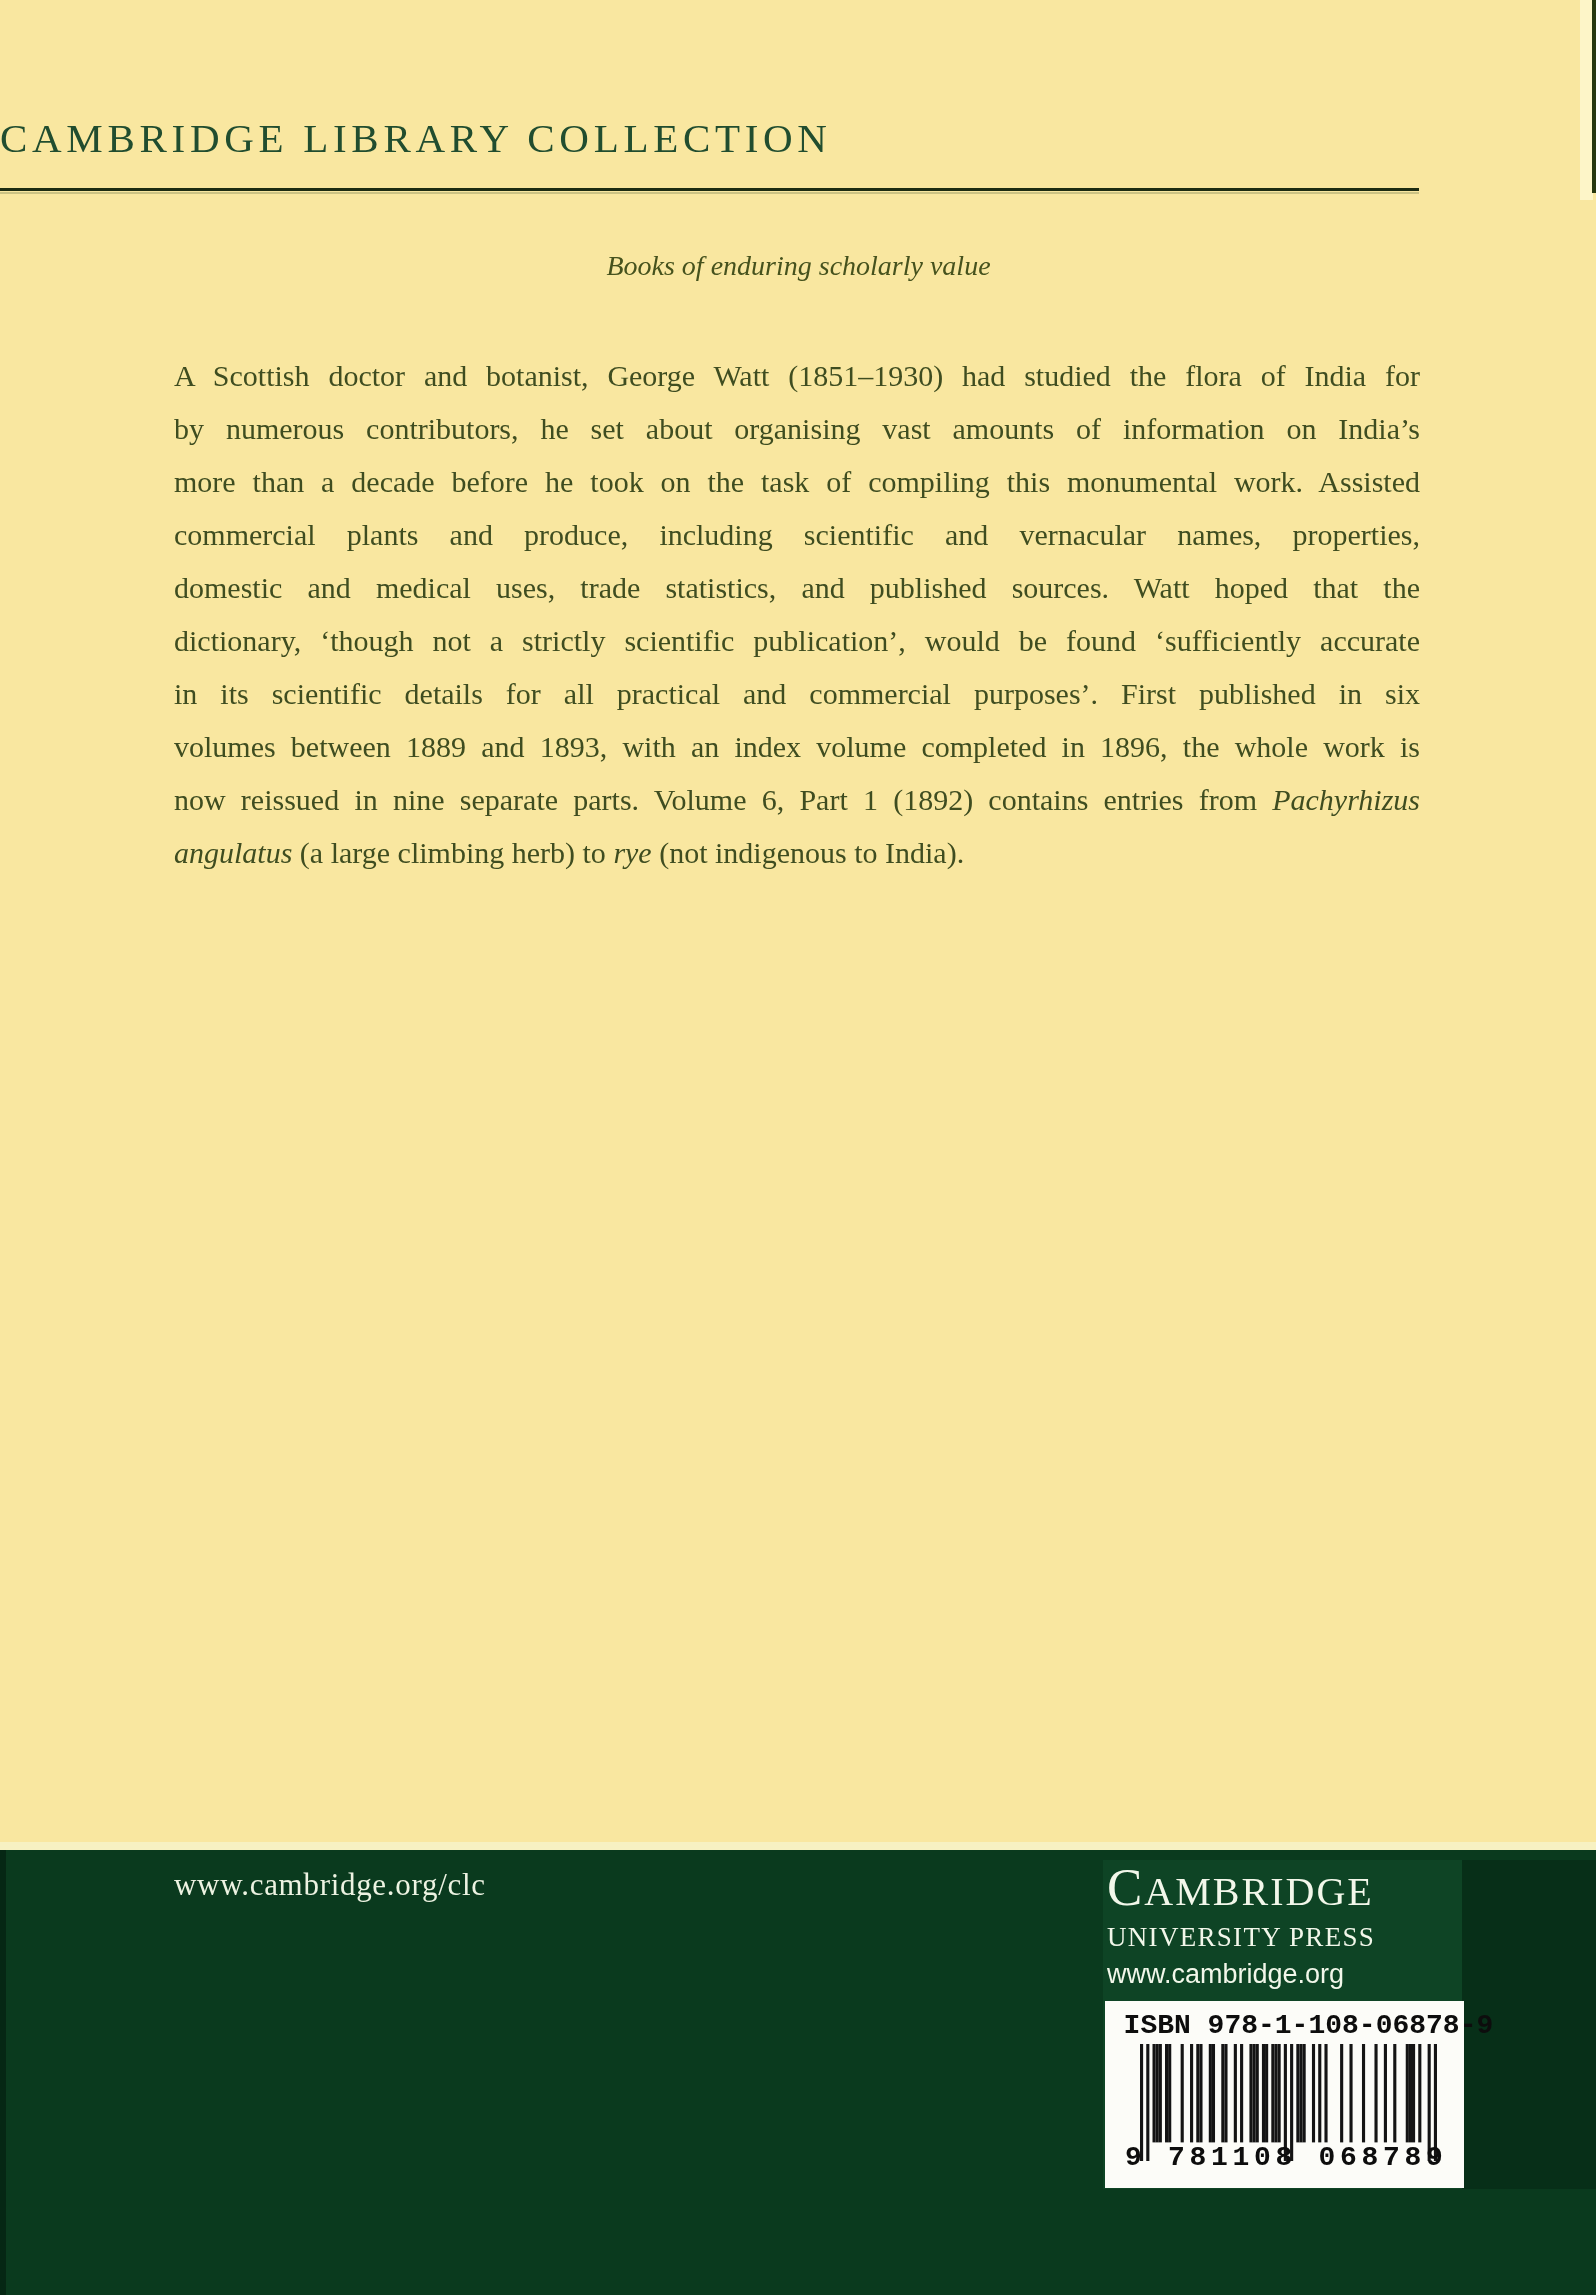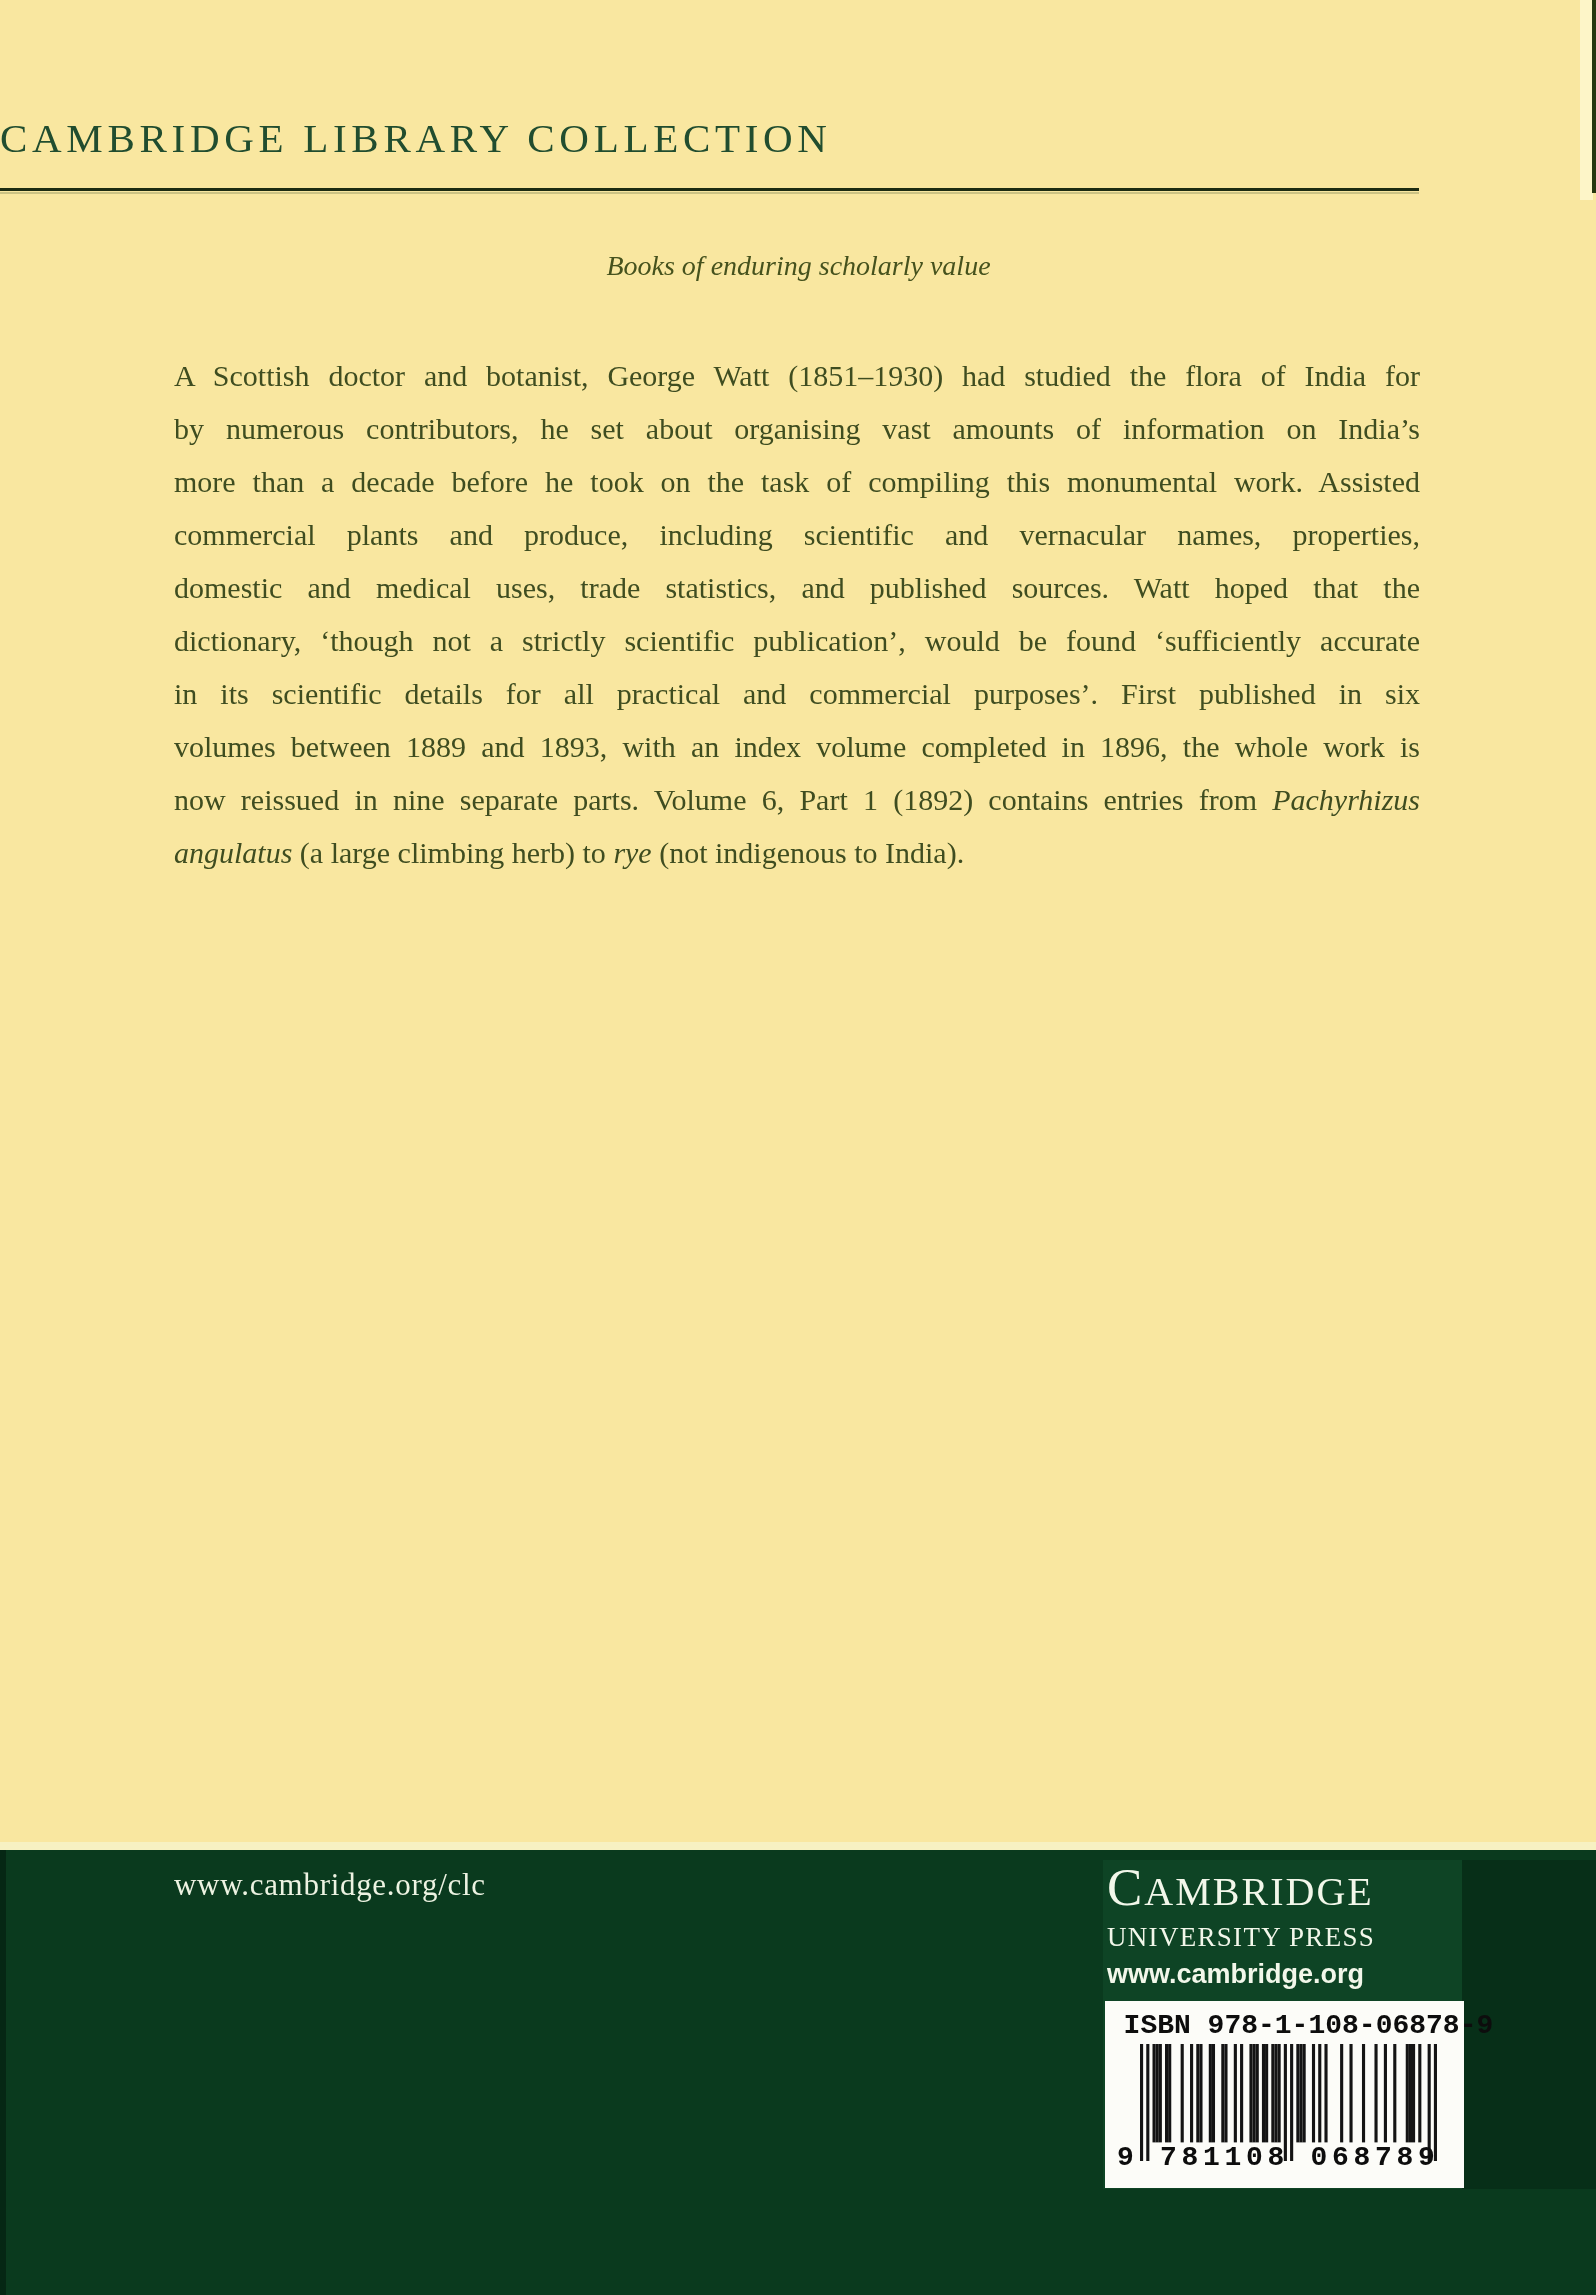--- a/index.html
+++ b/index.html
@@ -60,39 +60,39 @@
   }
   .press{position:absolute;left:1107px;top:1859px;color:#f2f7ea;width:355px;}
   .press-name{
     font-size:40px;letter-spacing:2px;line-height:56px;white-space:nowrap;
   }
   .press-name::first-letter{font-size:53px;}
   .press-sub{
     font-size:27px;letter-spacing:1.3px;line-height:35px;white-space:nowrap;
   }
   .press-url{
-    font-family:"Liberation Sans",sans-serif;font-weight:bold;
+    font-family:"Liberation Sans",sans-serif;font-weight:normal;
     font-size:27px;line-height:39px;letter-spacing:0px;
   }
   
   .isbn-box{
     position:absolute;left:1105px;top:2001px;width:359px;height:187px;
     background:#fcfcf8;
   }
   .isbn-text{
     position:absolute;top:9.3px;left:18.6px;
     font-family:"Liberation Mono",monospace;font-weight:bold;
     font-size:28px;color:#0d0d0d;letter-spacing:0px;white-space:nowrap;
   }
   .barcode{
     position:absolute;top:43px;left:35px;width:297px;height:117px;
   }
   .barcode svg{display:block;width:297px;height:117px;}
   .barcode-digits{
-    position:absolute;top:141px;left:12px;width:346px;
+    position:absolute;top:141px;left:20px;width:346px;
     font-family:"Liberation Mono",monospace;font-weight:bold;
     font-size:28px;letter-spacing:4.7px;color:#0d0d0d;white-space:nowrap;
   }
   
   .edge-right-light{
     position:absolute;top:0;left:1580px;width:12.6px;height:200px;
     background:#fdf5c8;
   }
   .edge-right-dark{
     position:absolute;top:0;left:1592px;width:4.7px;height:193px;

